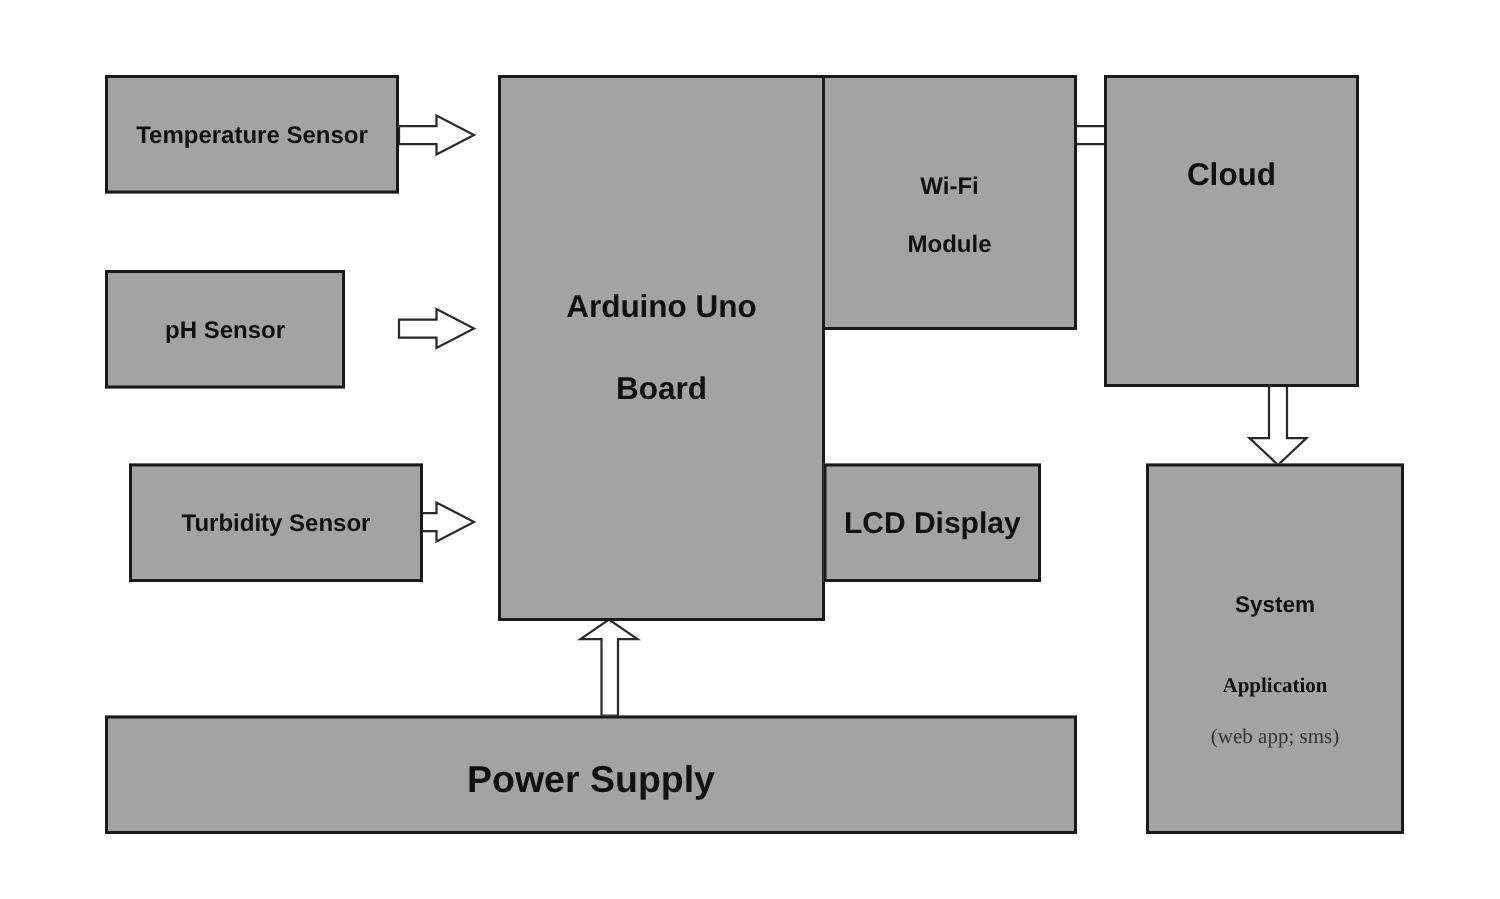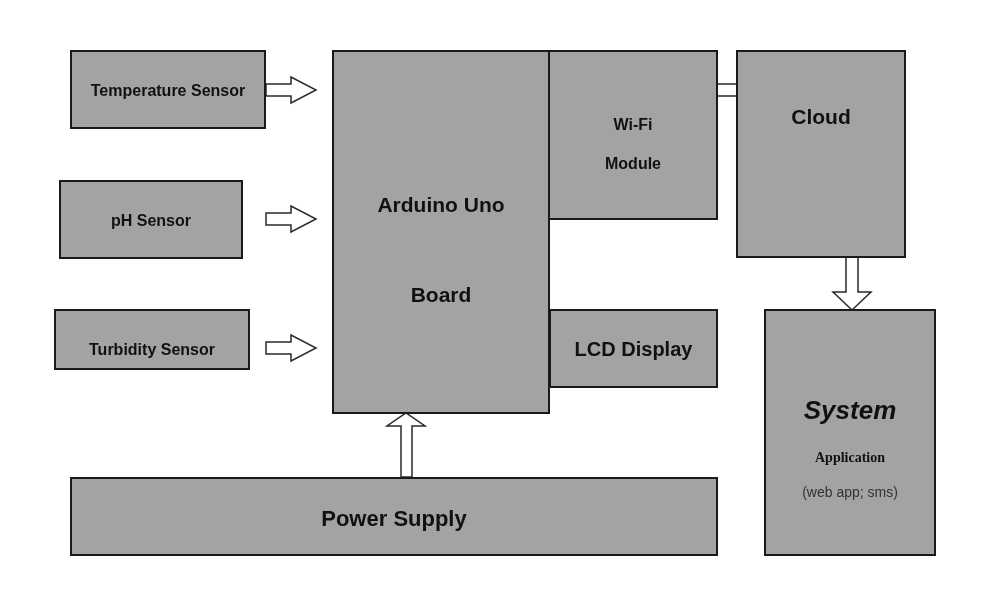--- a/index.html
+++ b/index.html
@@ -67,47 +67,47 @@
 
   <polygon points="846,219 858,219 858,292 871,292 852,310 833,292 846,292"></polygon>
 
   <polygon points="401,477 412,477 412,426 425,426 406,413 387,426 401,426"></polygon>
 </svg>
 
 <div class="block" style="left:70px; top:50px; width:196px; height:79px;">
   <div class="lbl" style="top:30px; font-size:16px;">Temperature Sensor</div>
 </div>
 
-<div class="block" style="left:59px; top:180px; width:184px; height:79px;">
+<div class="block" style="left:70px; top:180px; width:160px; height:79px;">
   <div class="lbl" style="top:30px; font-size:16px;">pH Sensor</div>
 </div>
 
-<div class="block" style="left:54px; top:309px; width:196px; height:61px;">
+<div class="block" style="left:86px; top:309px; width:196px; height:79px;">
   <div class="lbl" style="top:30px; font-size:16px;">Turbidity Sensor</div>
 </div>
 
 <div class="block" style="left:332px; top:50px; width:218px; height:364px;">
   <div class="lbl" style="top:141px; font-size:21px;">Arduino Uno</div>
-  <div class="lbl" style="top:196px; font-size:21px;margin-top:35px;">Board</div>
+  <div class="lbl" style="top:196px; font-size:21px;">Board</div>
 </div>
 
 <div class="block" style="left:548px; top:50px; width:170px; height:170px;">
   <div class="lbl" style="top:103px; font-size:16px;">Module</div>
   <div class="lbl" style="top:64px; font-size:16px;">Wi-Fi</div>
 </div>
 
 <div class="block" style="left:736px; top:50px; width:170px; height:208px;">
   <div class="lbl" style="top:53px; font-size:21px;">Cloud</div>
 </div>
 
-<div class="block" style="left:549px; top:309px; width:169px; height:79px;">
+<div class="block" style="left:549px; top:309px; width:145px; height:79px;">
   <div class="lbl" style="top:27px; font-size:20px;">LCD Display</div>
 </div>
 
 <div class="block" style="left:70px; top:477px; width:648px; height:79px;">
-  <div class="lbl" style="top:27px; font-size:22px;">Power Supply</div>
+  <div class="lbl" style="top:27px; font-size:25px;">Power Supply</div>
 </div>
 
 <div class="block" style="left:764px; top:309px; width:172px; height:247px;">
-  <div class="lbl" style="top:84px; font-size:26px;font-style:italic;">System</div>
+  <div class="lbl" style="top:84px; font-size:15px;">System</div>
   <div class="lbl" style="top:139px; font-size:14px;font-family:Liberation Serif, serif;">Application</div>
-  <div class="lbl sub" style="top:173px; font-size:14px; color:#333333;">(web app; sms)</div>
+  <div class="lbl sub" style="top:173px; font-size:14px; color:#333333;font-family:Liberation Serif, serif;">(web app; sms)</div>
 </div>
 
 </body></html>

